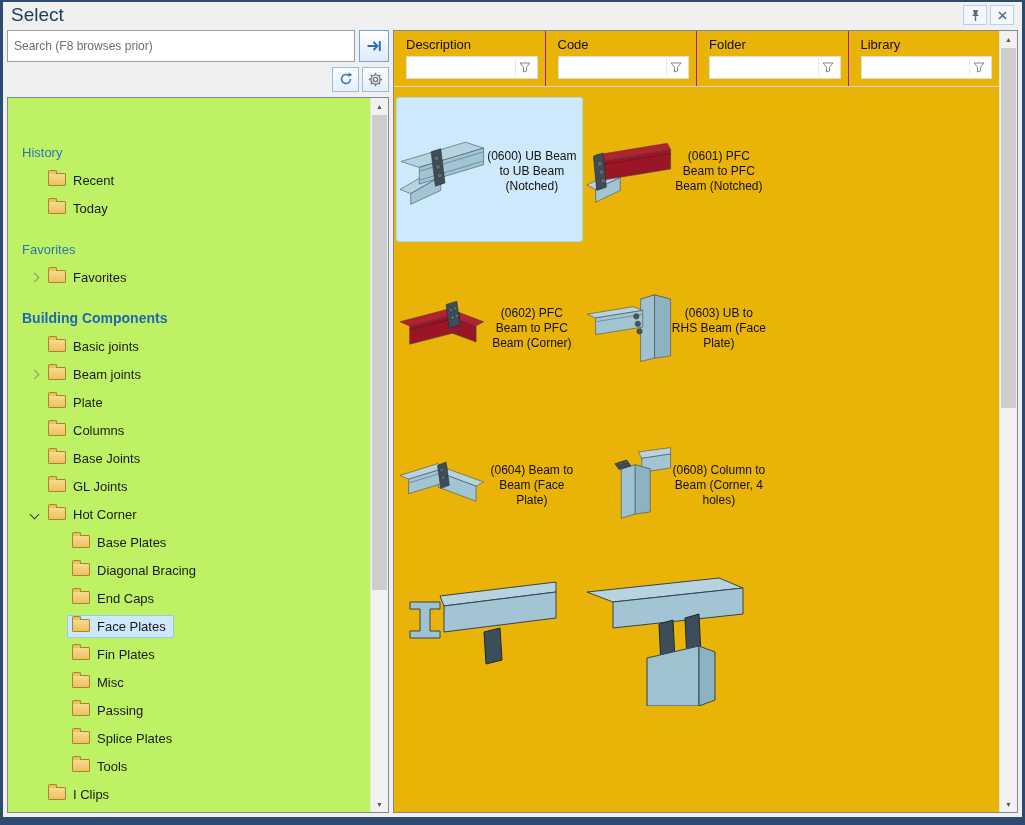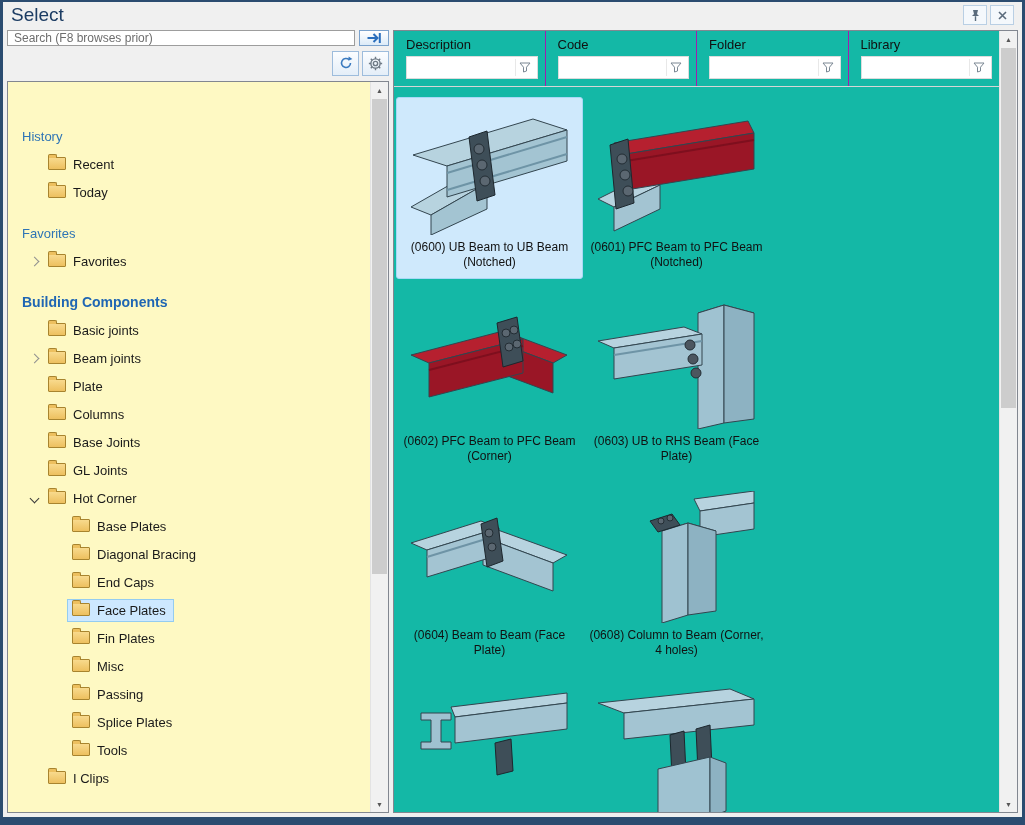--- a/index.html
+++ b/index.html
@@ -7,29 +7,29 @@
   .win{position:absolute;inset:0;background:#2b4c70;padding:2px 3px 8px 3px;box-sizing:border-box;}
   .inner{width:100%;height:100%;background:#f0f0f0;display:flex;flex-direction:column;box-sizing:border-box;}
   .titlebar{flex:0 0 26px;display:flex;align-items:center;padding:0 8px;}
   .title{font-size:19px;color:#1c3c63;}
   .tb-actions{margin-left:auto;display:flex;gap:3px;}
   .tb-btn{width:22px;height:18px;display:flex;align-items:center;justify-content:center;
     border:1px solid #b9cfe4;background:#f4f8fc;cursor:pointer;}
   .content{flex:1;display:flex;padding:2px 4px 4px 4px;gap:4px;min-height:0;box-sizing:border-box;}
   
   .leftcol{flex:0 0 382px;width:382px;display:flex;flex-direction:column;min-height:0;}
-  .searchrow{display:flex;height:16px;gap:4px;}
+  .searchrow{display:flex;height:32px;gap:4px;}
   .searchinput{flex:1;border:1px solid #9d9d9d;padding:0 6px;font:12px "Liberation Sans",sans-serif;color:#333;background:#fff;outline:none;}
   .searchinput::placeholder{color:#6e6e6e;}
   .gobtn{width:28px;border:1px solid #7ba2cc;background:linear-gradient(#ffffff,#dcebf8);
     display:flex;align-items:center;justify-content:center;cursor:pointer;}
   .toolsrow{flex:0 0 28px;display:flex;justify-content:flex-end;align-items:center;gap:3px;padding:3px 0;}
   .tool-btn{width:25px;height:23px;border:1px solid #9dbcdc;background:linear-gradient(#fbfdff,#e4eef8);
     display:flex;align-items:center;justify-content:center;cursor:pointer;}
-  .treebox{flex:1;border:1px solid #828790;background:#fef9c3;display:flex;min-height:0;margin-top:1px;}
+  .treebox{flex:1;border:1px solid #828790;background:#bef264;display:flex;min-height:0;margin-top:1px;}
   .treecontent{flex:1;overflow:hidden;padding:40px 0 0 8px;}
   .trow{height:28px;display:flex;align-items:center;cursor:default;}
   .thead{padding-left:6px;}
   .hlabel{font-size:13px;color:#2E74B5;}
   .thead.bold .hlabel{font-weight:bold;font-size:14px;color:#1F66B3;}
   .gutter{flex:0 0 17px;width:17px;display:flex;align-items:center;justify-content:center;}
   .lvl1{padding-left:10px;}
   .lvl2{padding-left:34px;}
   .rowinner{display:flex;align-items:flex-start;padding:3px 7px 3px 4px;border:1px solid transparent;}
   .rowinner.sel{background:#cde8ff;border-color:#94ccf0;}
@@ -42,33 +42,33 @@
     background:linear-gradient(#f8da8d,#edc05f);border:1px solid #a8842e;border-radius:1px;}
   .folder-icon::before{content:"";position:absolute;top:-4px;left:-1px;width:7px;height:3px;
     background:#edc05f;border:1px solid #a8842e;border-bottom:none;border-radius:2px 2px 0 0;}
   
   .sbar{flex:0 0 17px;width:17px;background:#f1f1f1;border-left:1px solid #e3e3e3;position:relative;}
   .sarrow{position:absolute;left:0;width:17px;height:16px;display:flex;align-items:center;justify-content:center;
     font-size:7px;color:#575757;cursor:pointer;}
   .sarrow.up{top:0;} .sarrow.down{bottom:0;}
   .sthumb{position:absolute;left:1px;width:15px;background:#cdcdcd;cursor:pointer;}
   
-  .rpanel{flex:1;border:1px solid #828790;background:#14b8a6;display:flex;min-width:0;min-height:0;}
+  .rpanel{flex:1;border:1px solid #828790;background:#eab308;display:flex;min-width:0;min-height:0;}
   .rcontent{flex:1;display:flex;flex-direction:column;min-width:0;min-height:0;}
   .gheader{flex:0 0 55px;display:flex;border-bottom:1px solid #d6d6d6;}
   .gcol{flex:1;padding:6px 7px 0 12px;border-left:1px solid #a21caf;display:flex;flex-direction:column;min-width:0;}
   .gcol:first-child{border-left:none;}
   .gcollabel{font-size:13px;color:#111;}
   .gfilter{margin-top:4px;height:21px;border:1px solid #dcdcdc;background:#fff;display:flex;align-items:center;
     justify-content:flex-end;padding:0 3px;cursor:text;}
   .funnelbtn{display:flex;align-items:center;justify-content:center;width:18px;height:17px;
     border-left:1px solid #e8e8e8;cursor:pointer;}
   .gridwrap{flex:1;overflow:hidden;padding:10px 0 0 2px;}
   .grid{display:grid;grid-template-columns:187px 187px;justify-content:start;}
-  .tile{display:flex;flex-direction:column;align-items:center;padding:5px 3px 6px;margin-bottom:12px;
+  .tile{display:flex;flex-direction:row;align-items:center;padding:5px 3px 6px;margin-bottom:12px;
     border:1px solid transparent;border-radius:3px;cursor:pointer;}
   .tile.selected{background:#cfe9fc;border-color:#a9d9f6;}
   .timg{width:158px;height:132px;display:block;}
   .tcap{margin-top:5px;width:176px;min-height:32px;text-align:center;font-size:12px;line-height:1.25;color:#111;}
 </style>
 </head>
 <body>
 
 <div class="win">
  <div class="inner">

